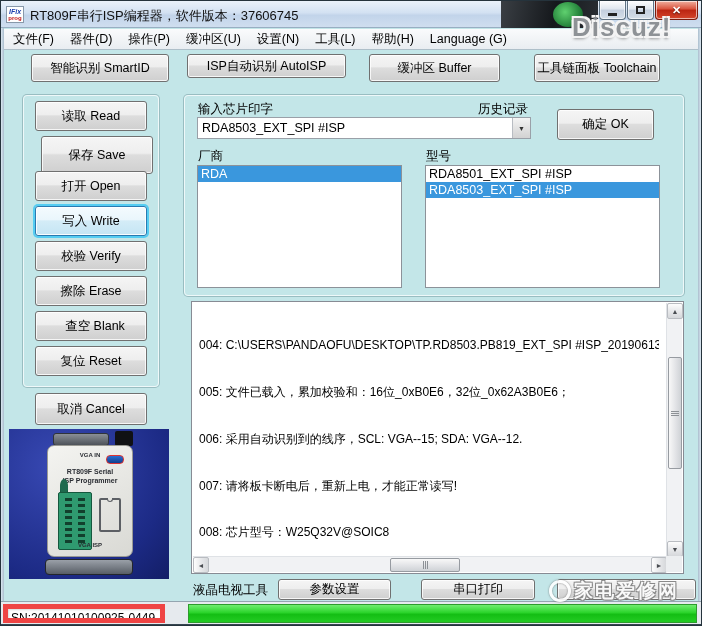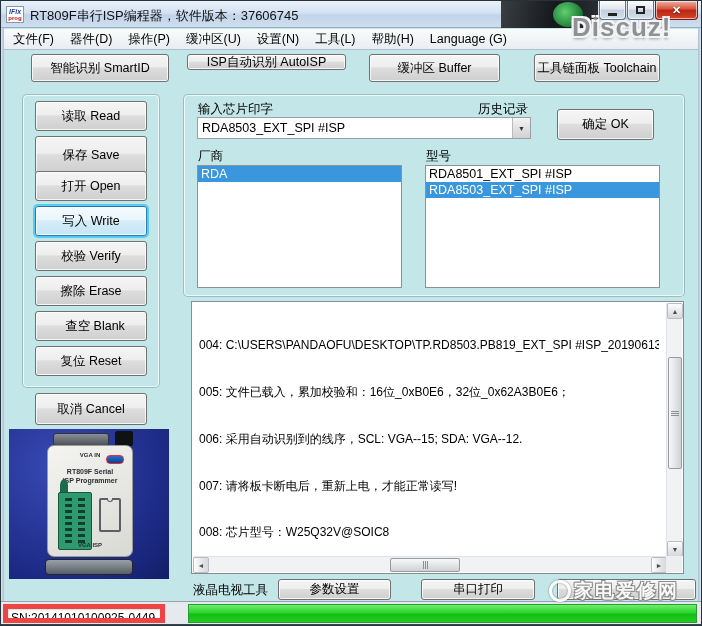--- a/index.html
+++ b/index.html
@@ -236,27 +236,27 @@
     <span class="menu-item">设置(N)</span>
     <span class="menu-item">工具(L)</span>
     <span class="menu-item">帮助(H)</span>
     <span class="menu-item">Language (G)</span>
   </div>
 
   <div class="side-frame left"></div>
   <div class="side-frame right"></div>
 
   <div class="btn" style="left:30px; top:53px; width:138px; height:28px;">智能识别 SmartID</div>
-  <div class="btn" style="left:186px; top:53px; width:159px; height:16px;">ISP自动识别 AutoISP</div>
+  <div class="btn" style="left:186px; top:53px; width:159px; height:24px;">ISP自动识别 AutoISP</div>
   <div class="btn" style="left:368px; top:53px; width:131px; height:28px;">缓冲区 Buffer</div>
   <div class="btn" style="left:533px; top:53px; width:126px; height:28px;">工具链面板 Toolchain</div>
 
   <div class="groupbox" style="left:22px; top:94px; width:136px; height:292px;"></div>
   <div class="btn" style="left:34px; top:100px; width:112px; height:30px;">读取 Read</div>
-  <div class="btn" style="left:34px; top:135px; width:112px; height:38px;">保存 Save</div>
+  <div class="btn" style="left:40px; top:135px; width:112px; height:38px;">保存 Save</div>
   <div class="btn" style="left:34px; top:170px; width:112px; height:30px;">打开 Open</div>
   <div class="btn focused" style="left:34px; top:205px; width:112px; height:30px;">写入 Write</div>
   <div class="btn" style="left:34px; top:240px; width:112px; height:30px;">校验 Verify</div>
   <div class="btn" style="left:34px; top:275px; width:112px; height:30px;">擦除 Erase</div>
   <div class="btn" style="left:34px; top:310px; width:112px; height:30px;padding-left:8px;">查空 Blank</div>
   <div class="btn" style="left:34px; top:345px; width:112px; height:30px;">复位 Reset</div>
   <div class="btn" style="left:34px; top:392px; width:112px; height:32px;">取消 Cancel</div>
 
   <div class="photo">
     <div class="dev-vga-top"></div>

